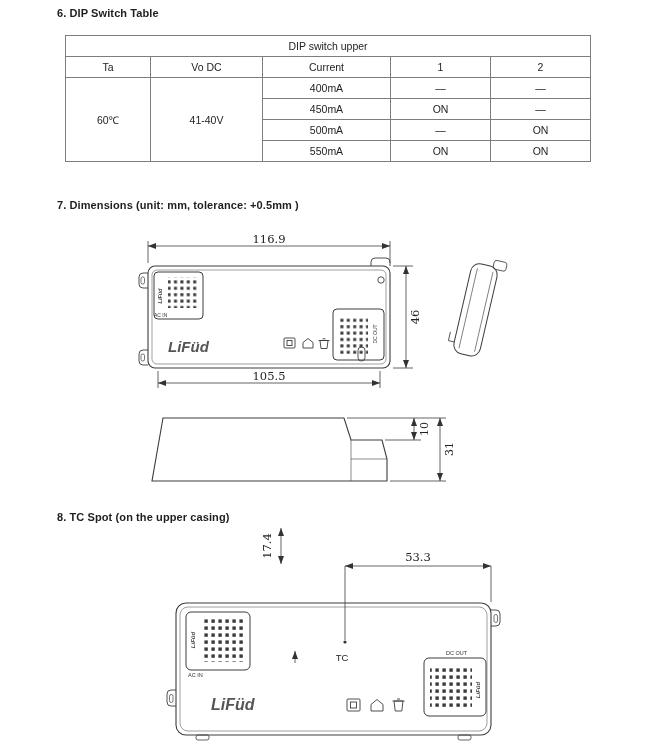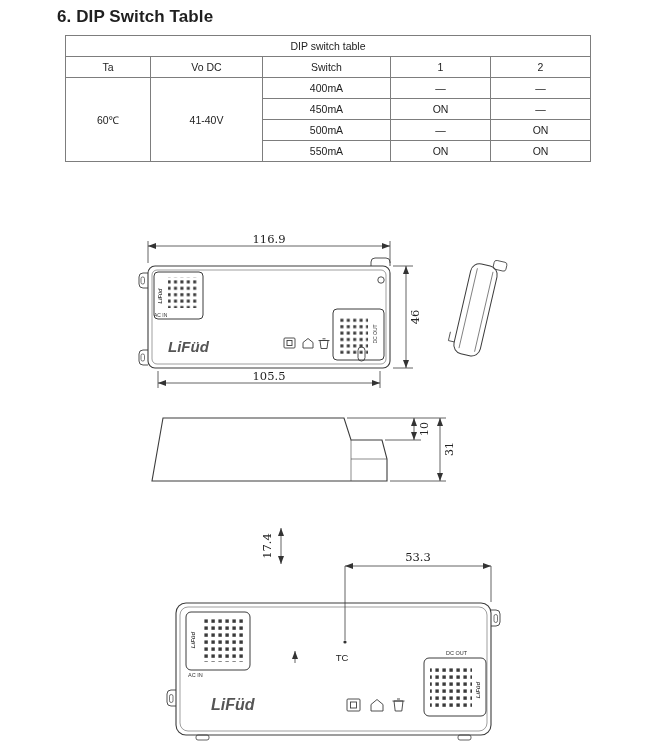--- a/index.html
+++ b/index.html
@@ -8,21 +8,21 @@
     width:650px; height:750px;
     font-family:"Liberation Sans", sans-serif;
     color:#1a1a1a;
   }
   .page {
     position:relative; width:650px; height:750px;
     background:#ffffff; overflow:hidden;
   }
   .heading {
     position:absolute; left:57px;
-    font-size:17px; font-weight:bold; color:#1f1f1f;
+    font-size:11px; font-weight:bold; color:#1f1f1f;
     letter-spacing:0.1px;
   }
   #heading-dip { top:7px; }
   #heading-dimensions { top:199px; }
   #heading-tc { top:511px; }
 
   table.dip-table {
     position:absolute; left:65px; top:35px; width:525px;
     border-collapse:collapse; table-layout:fixed;
     font-size:10.5px; color:#222;
@@ -48,26 +48,26 @@
   <table class="dip-table">
     <colgroup>
       <col style="width:85px">
         <col style="width:112px">
         <col style="width:128px">
         <col style="width:100px">
         <col style="width:100px">
     </colgroup>
     <tbody>
       <tr>
-        <td colspan="5">DIP switch table</td>
+        <td colspan="5">DIP switch upper</td>
       </tr>
       <tr>
         <td>Ta</td>
         <td>Vo DC</td>
-        <td>Switch</td>
+        <td>Current</td>
         <td>1</td>
         <td>2</td>
       </tr>
       <tr>
         <td rowspan="4">60℃</td>
         <td rowspan="4">41-40V</td>
         <td>400mA</td>
         <td>—</td>
         <td>—</td>
       </tr>
@@ -82,20 +82,21 @@
         <td>ON</td>
       </tr>
       <tr>
         <td>550mA</td>
         <td>ON</td>
         <td>ON</td>
       </tr>
     </tbody>
   </table>
 
+  <div class="heading" id="heading-dimensions">7. Dimensions (unit: mm, tolerance: +0.5mm )</div>
 
   <svg id="svg-dimensions" width="650" height="262" viewBox="0 0 650 262" xmlns="http://www.w3.org/2000/svg">
     <defs>
       <marker id="ahA" markerWidth="9" markerHeight="7" refX="8" refY="3" orient="auto-start-reverse" markerUnits="userSpaceOnUse">
         <path d="M0,0 L8,3 L0,6 Z" fill="#333"></path>
       </marker>
       <pattern id="dotsA" width="6.4" height="6.4" patternUnits="userSpaceOnUse">
         <rect x="1.2" y="1.2" width="3" height="3" fill="#3a3a3a"></rect>
       </pattern>
     </defs>
@@ -182,20 +183,21 @@
     </g>
 
     <g font-family="Liberation Sans, sans-serif" stroke="none">
       <text x="162" y="68" font-size="5.5" font-weight="bold" font-style="italic" fill="#444" text-anchor="middle" transform="rotate(-90 162 68)">LiFüd</text>
       <text x="154" y="88.5" font-size="5" fill="#333">AC IN</text>
       <text x="377" y="106" font-size="5" fill="#333" text-anchor="middle" transform="rotate(-90 377 106)">DC OUT</text>
       <text x="168" y="124" font-size="15" font-weight="bold" font-style="italic" fill="#555">LiFüd</text>
     </g>
   </svg>
 
+  <div class="heading" id="heading-tc">8. TC Spot (on the upper casing)</div>
 
   <svg id="svg-tc" width="650" height="230" viewBox="0 0 650 230" xmlns="http://www.w3.org/2000/svg">
     <defs>
       <marker id="ahB" markerWidth="9" markerHeight="7" refX="8" refY="3" orient="auto-start-reverse" markerUnits="userSpaceOnUse">
         <path d="M0,0 L8,3 L0,6 Z" fill="#333"></path>
       </marker>
       <pattern id="dotsB" width="7" height="7" patternUnits="userSpaceOnUse">
         <rect x="1.4" y="1.4" width="3.4" height="3.4" fill="#3a3a3a"></rect>
       </pattern>
     </defs>

